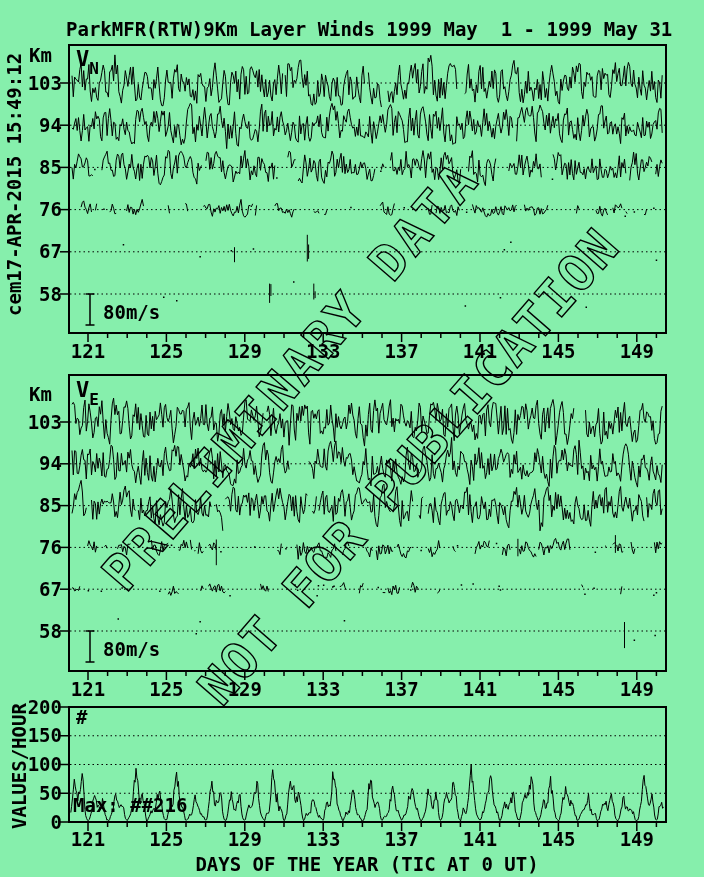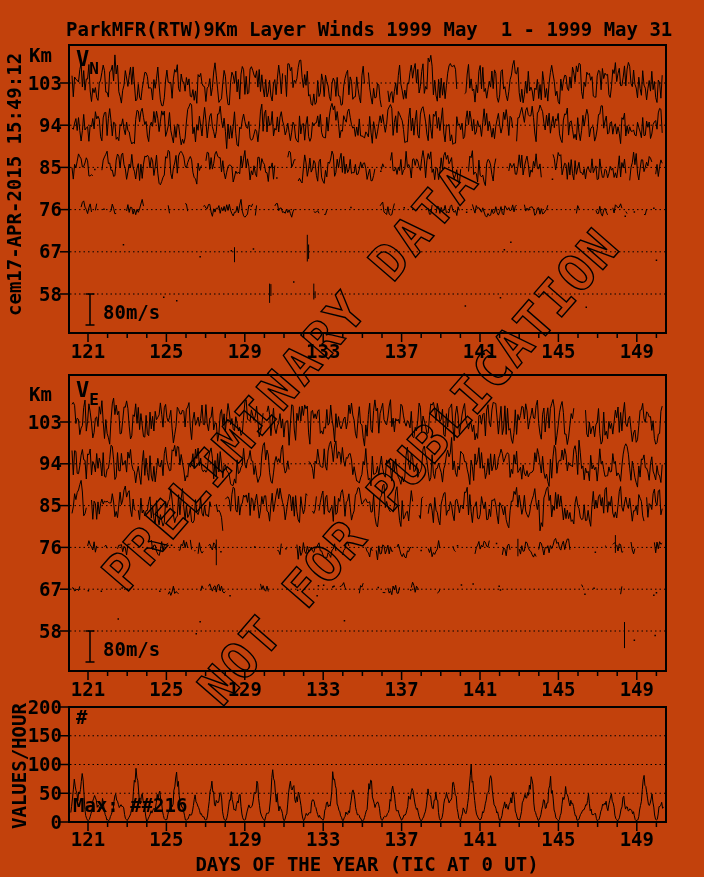--- a/index.html
+++ b/index.html
@@ -1,16 +1,16 @@
 <!DOCTYPE html>
 <html><head>
 <meta charset="utf-8">
 <style>
   html,body{margin:0;padding:0;background:#fff;}
-  .page{position:relative;width:704px;height:877px;background:#c2410c;overflow:hidden;
+  .page{position:relative;width:704px;height:877px;background:#86efac;overflow:hidden;
         font-family:"DejaVu Sans Mono", monospace;}
   svg text{font-family:"DejaVu Sans Mono", monospace;font-weight:bold;fill:#000;}
   .frame{fill:none;stroke:#000;stroke-width:2;}
   .baseline{fill:none;stroke:#000;stroke-width:1;stroke-dasharray:1.5 3;}
   .series{fill:none;stroke:#000;stroke-width:1;}
   .tick{stroke:#000;stroke-width:1.5;}
   .wm{fill:none;stroke:#000;stroke-width:1.4;letter-spacing:4px;font-size:50px;}
 </style>
 </head>
 <body>

